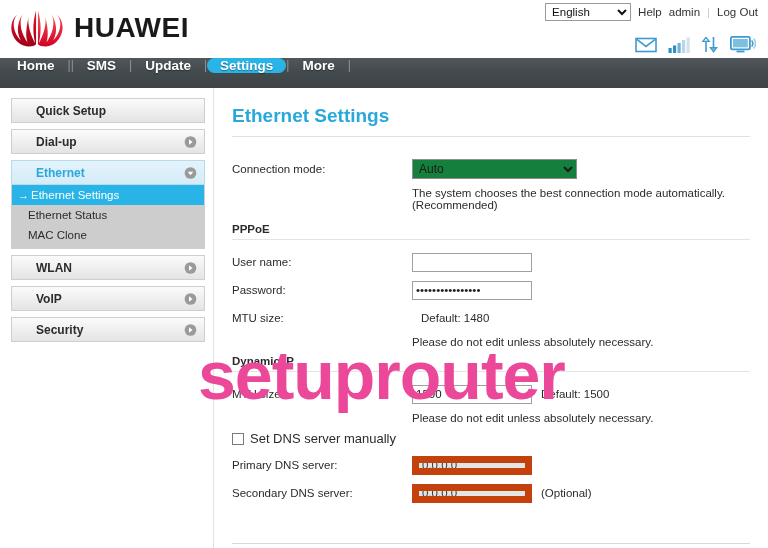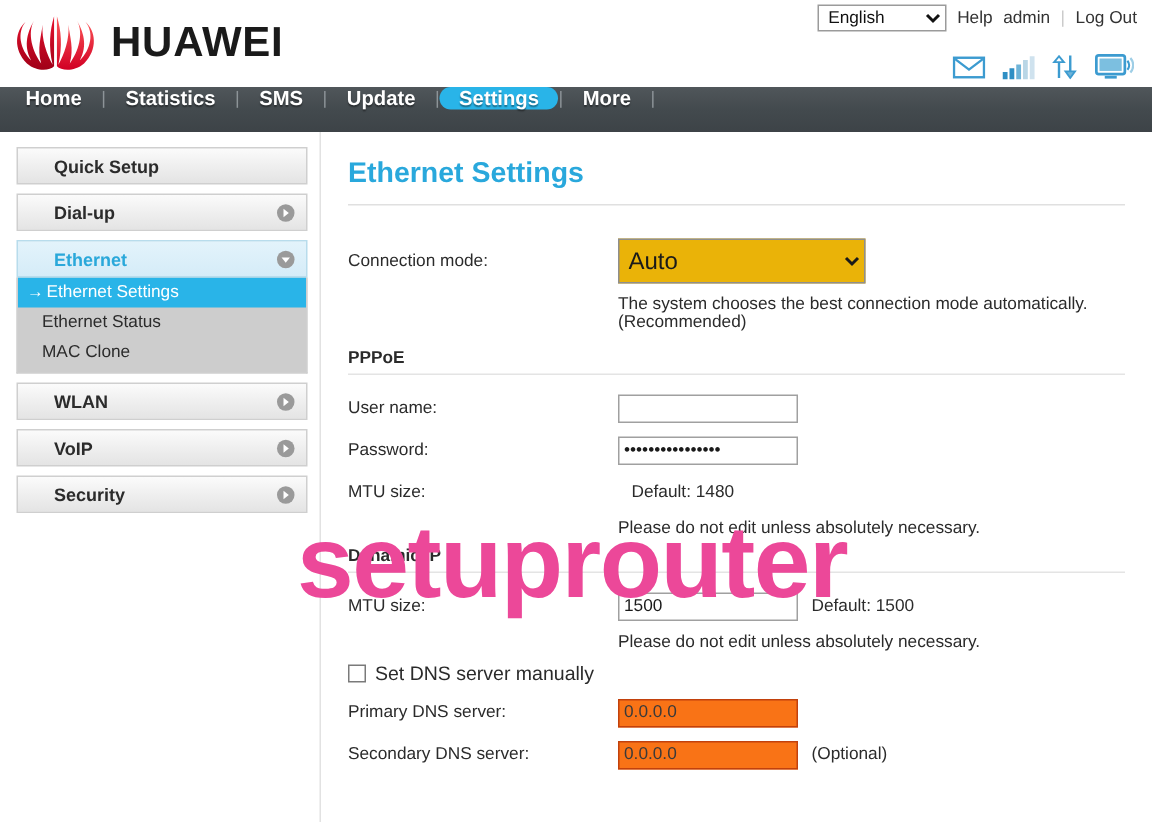--- a/index.html
+++ b/index.html
@@ -200,30 +200,30 @@
     border: 1px solid #a0a0a0;
     background: #ffffff;
     font-family: "Liberation Sans", sans-serif;
     font-size: 11.5px;
     color: #1a1a1a;
     padding: 0 3px;
     border-radius: 0;
   }
   .txt.wide { width: 120px; }
   .txt.dis {
-    background: #f97316;
-    border: 1px solid #c2410c;
+    background: #e5e5e5;
+    border: 7px solid #c2410c;
     color: #3a3a3a;
   }
   .sel {
-    width: 165px; height: 30px;
+    width: 165px; height: 20px;
     border: 1px solid #8e8e8e;
-    background: #eab308;
-    font-family: "Liberation Sans", sans-serif;
-    font-size: 16px;
+    background: #15803d;
+    font-family: "Liberation Sans", sans-serif;
+    font-size: 12px;
     color: #1a1a1a;
     padding: 0 2px;
     border-radius: 0;
   }
   .suffix {
     font-size: 11.5px; color: #2b2b2b; margin-left: 9px;
   }
   .cbrow {
     display: flex; align-items: center;
     margin: 2px 0 9px 0;
@@ -321,21 +321,20 @@
         <rect x="6.5" y="14.6" width="8" height="1.8" fill="#3c9bd0"></rect>
         <path d="M21.6 4.5 a4.6 4.6 0 0 1 0 6" fill="none" stroke="#3c9bd0" stroke-width="1.5"></path>
         <path d="M23.6 2.6 a7.4 7.4 0 0 1 0 9.8" fill="none" stroke="#9ecee6" stroke-width="1.5"></path>
       </svg>
     </div>
   </div>
 
   <div class="navbar">
     <div class="nav-item">Home</div>
     <div class="nav-div">|</div>
-    <div class="nav-item">Statistics</div>
     <div class="nav-div">|</div>
     <div class="nav-item">SMS</div>
     <div class="nav-div">|</div>
     <div class="nav-item">Update</div>
     <div class="nav-div">|</div>
     <div class="nav-item active">Settings</div>
     <div class="nav-div">|</div>
     <div class="nav-item">More</div>
     <div class="nav-div">|</div>
   </div>

